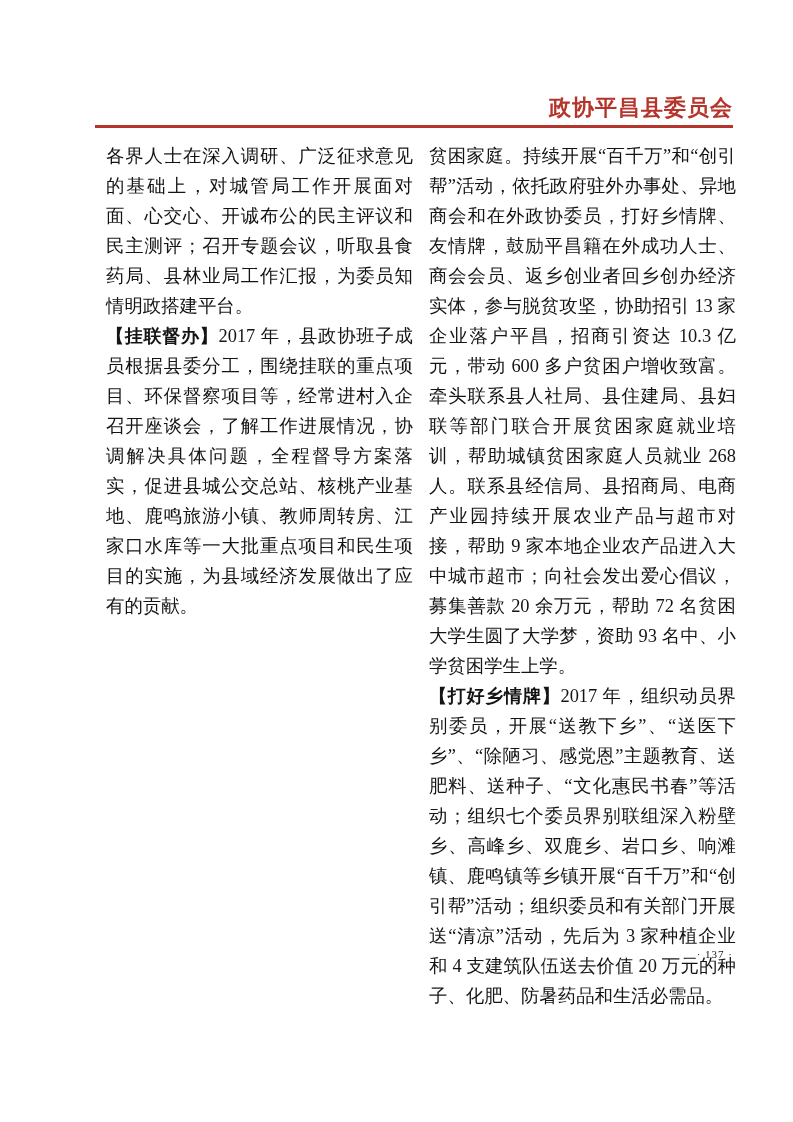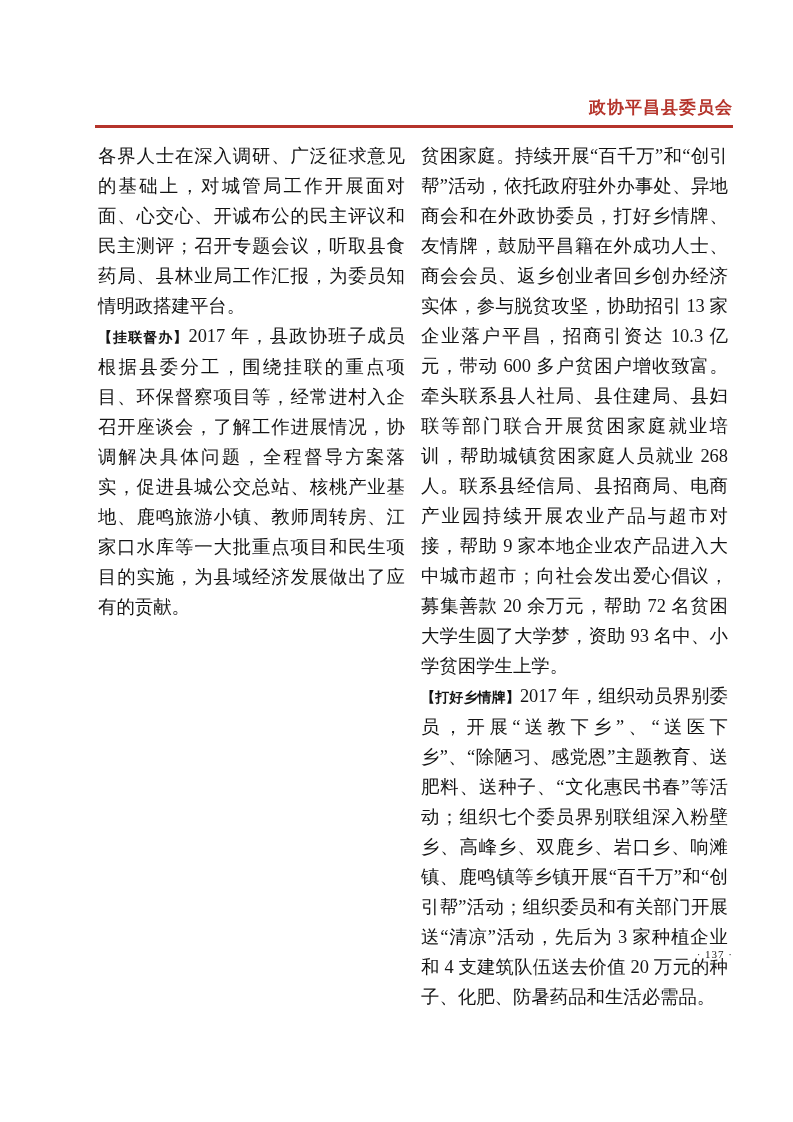--- a/index.html
+++ b/index.html
@@ -19,51 +19,51 @@
   .page-header {
     position: absolute;
     left: 95px;
     right: 60px;
     top: 97px;
   }
   .header-title {
     text-align: right;
     font-family: "Liberation Sans", "DejaVu Sans", sans-serif;
     font-weight: 700;
-    font-size: 17px;
+    font-size: 22px;
     line-height: 22px;
     letter-spacing: 1px;
   }
   .header-rule {
     margin-top: 6px;
     height: 3px;
   }
   .body-columns {
     position: absolute;
-    left: 98px;
+    left: 106px;
     top: 141px;
     width: 638px;
     display: flex;
     gap: 16px;
   }
   .column {
     width: 307px;
     font-size: 18.4px;
     line-height: 30px;
     text-align: justify;
     text-justify: inter-character;
   }
   .para {
     margin: 0;
     padding: 0;
   }
   .entry-tag {
     font-family: "Liberation Sans", "DejaVu Sans", sans-serif;
     font-weight: 700;
-    font-size: 14px;
+    font-size: 18px;
   }
   .page-number {
     position: absolute;
     right: 60px;
     top: 948px;
     font-size: 11px;
     letter-spacing: 1px;
     color: #141414;
   }
 </style>

